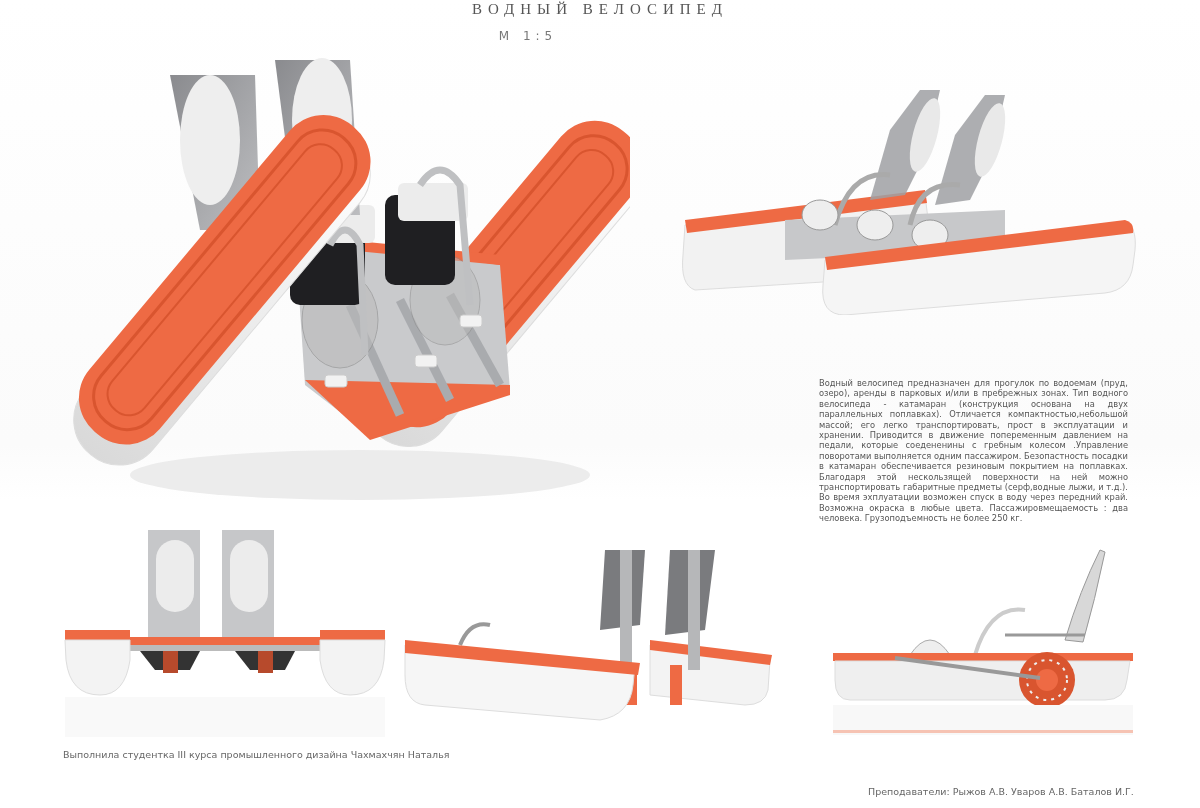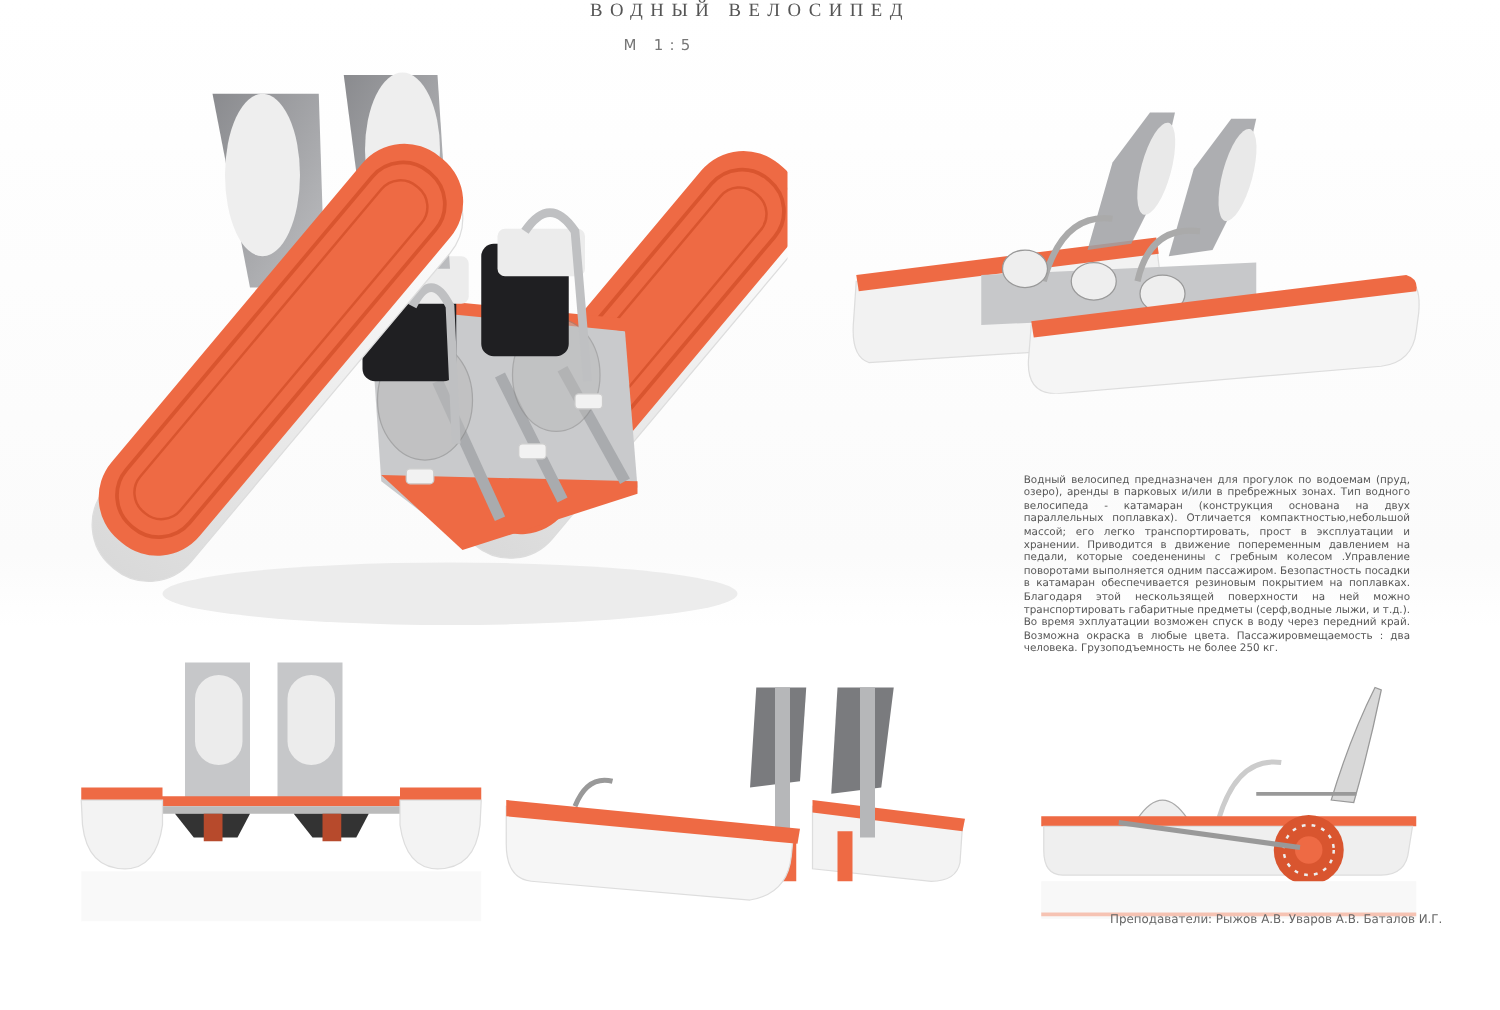--- a/index.html
+++ b/index.html
@@ -3,21 +3,21 @@
 <meta charset="utf-8">
 <style>
   html,body{margin:0;padding:0;}
   body{width:1200px;height:808px;overflow:hidden;background:#ffffff;position:relative;
        font-family:"DejaVu Sans","Liberation Sans",sans-serif;color:#4a4a4a;}
   .board{position:absolute;inset:0;background:linear-gradient(180deg,#ffffff 0%,#fbfbfb 55%,#ffffff 62%,#ffffff 100%);}
   .title{position:absolute;top:0;left:0;width:1200px;text-align:center;font-size:15px;letter-spacing:6px;color:#555;top:1px;font-family:Liberation Serif, serif;}
   .scale{position:absolute;top:29px;left:0;width:1056px;text-align:center;font-size:12px;letter-spacing:5px;color:#777;}
   .desc{position:absolute;left:819px;top:378px;width:309px;font-size:8.3px;line-height:10.4px;color:#555;text-align:justify;}
   .credit-left{position:absolute;left:63px;top:749px;font-size:9.5px;color:#666;}
-  .credit-right{position:absolute;left:868px;top:730px;font-size:9.5px;color:#666;margin-left:20px;}
+  .credit-right{position:absolute;left:868px;top:786px;font-size:9.5px;color:#666;}
   .render{position:absolute;}
   svg{display:block;}
 </style>
 </head>
 <body>
 
 <div class="board">
 
   <div class="title">ВОДНЫЙ ВЕЛОСИПЕД</div>
   <div class="scale">М 1:5</div>
@@ -170,15 +170,16 @@
       <circle cx="222" cy="150" r="28" fill="#d9552f"></circle>
       <circle cx="222" cy="150" r="20" fill="none" stroke="#eee" stroke-width="2" stroke-dasharray="3 5"></circle>
       <circle cx="222" cy="150" r="11" fill="#ee6a44"></circle>
       <line x1="70" y1="128" x2="215" y2="148" stroke="#999" stroke-width="4"></line>
 
       <rect x="8" y="175" width="300" height="30" fill="#f8f8f8"></rect>
       <rect x="8" y="200" width="300" height="3" fill="#f6c3b3"></rect>
     </svg>
   </div>
 
+  <div class="credit-left">Выполнила студентка III курса промышленного дизайна Чахмахчян Наталья</div>
   <div class="credit-right">Преподаватели: Рыжов А.В. Уваров А.В. Баталов И.Г.</div>
 
 </div>
 
 </body></html>

